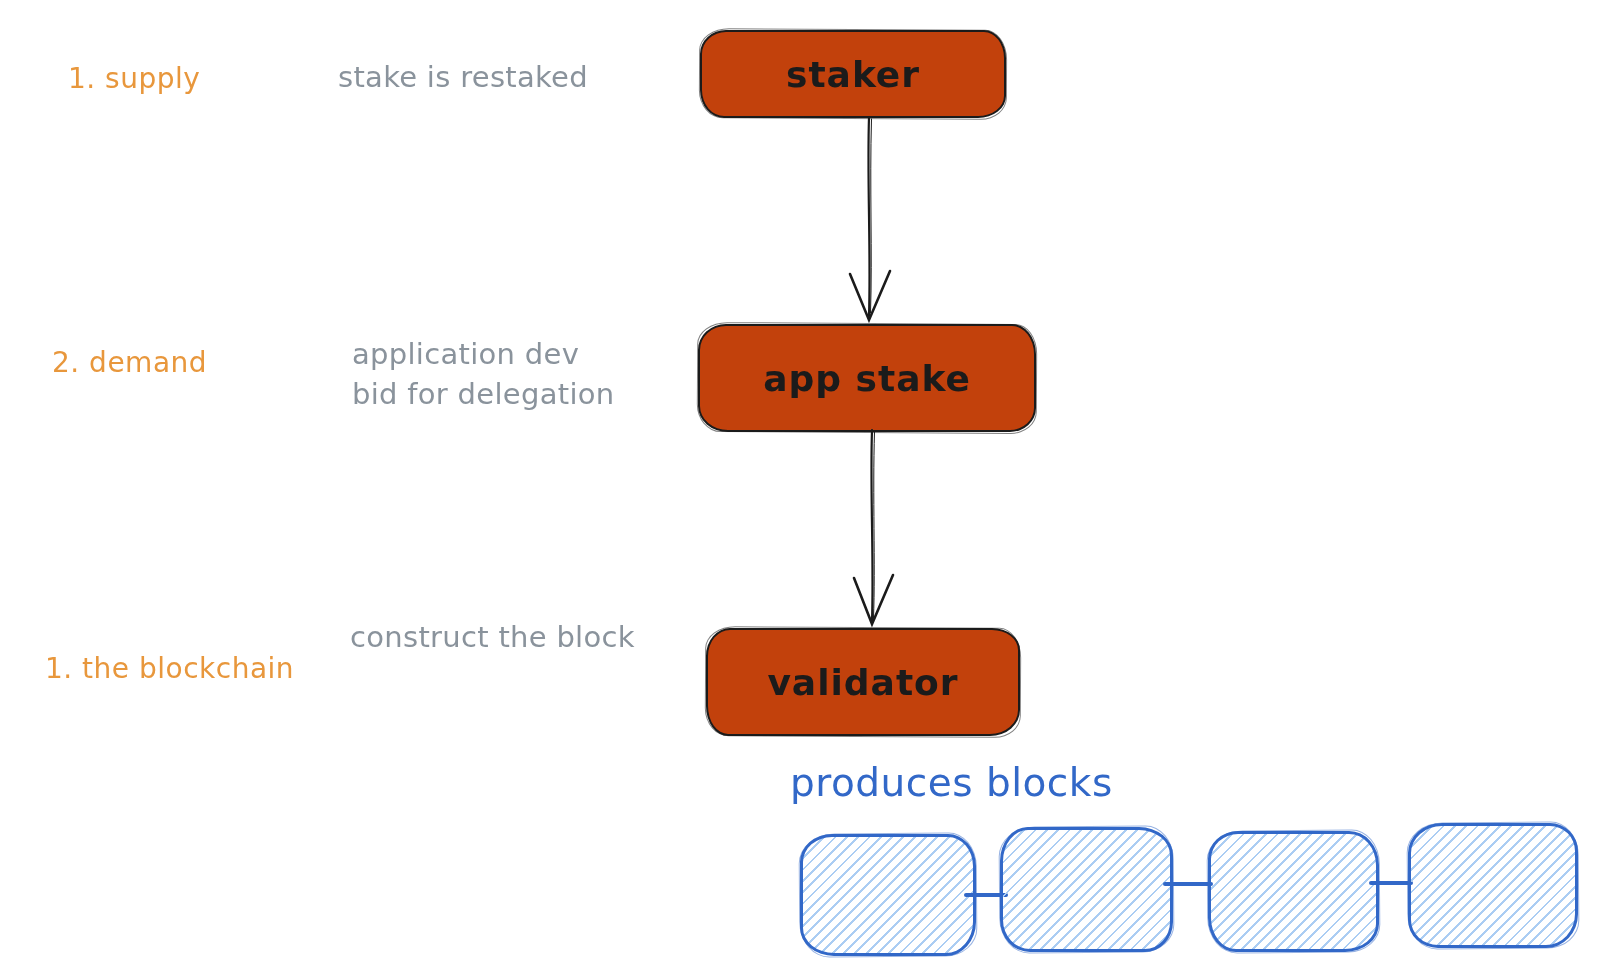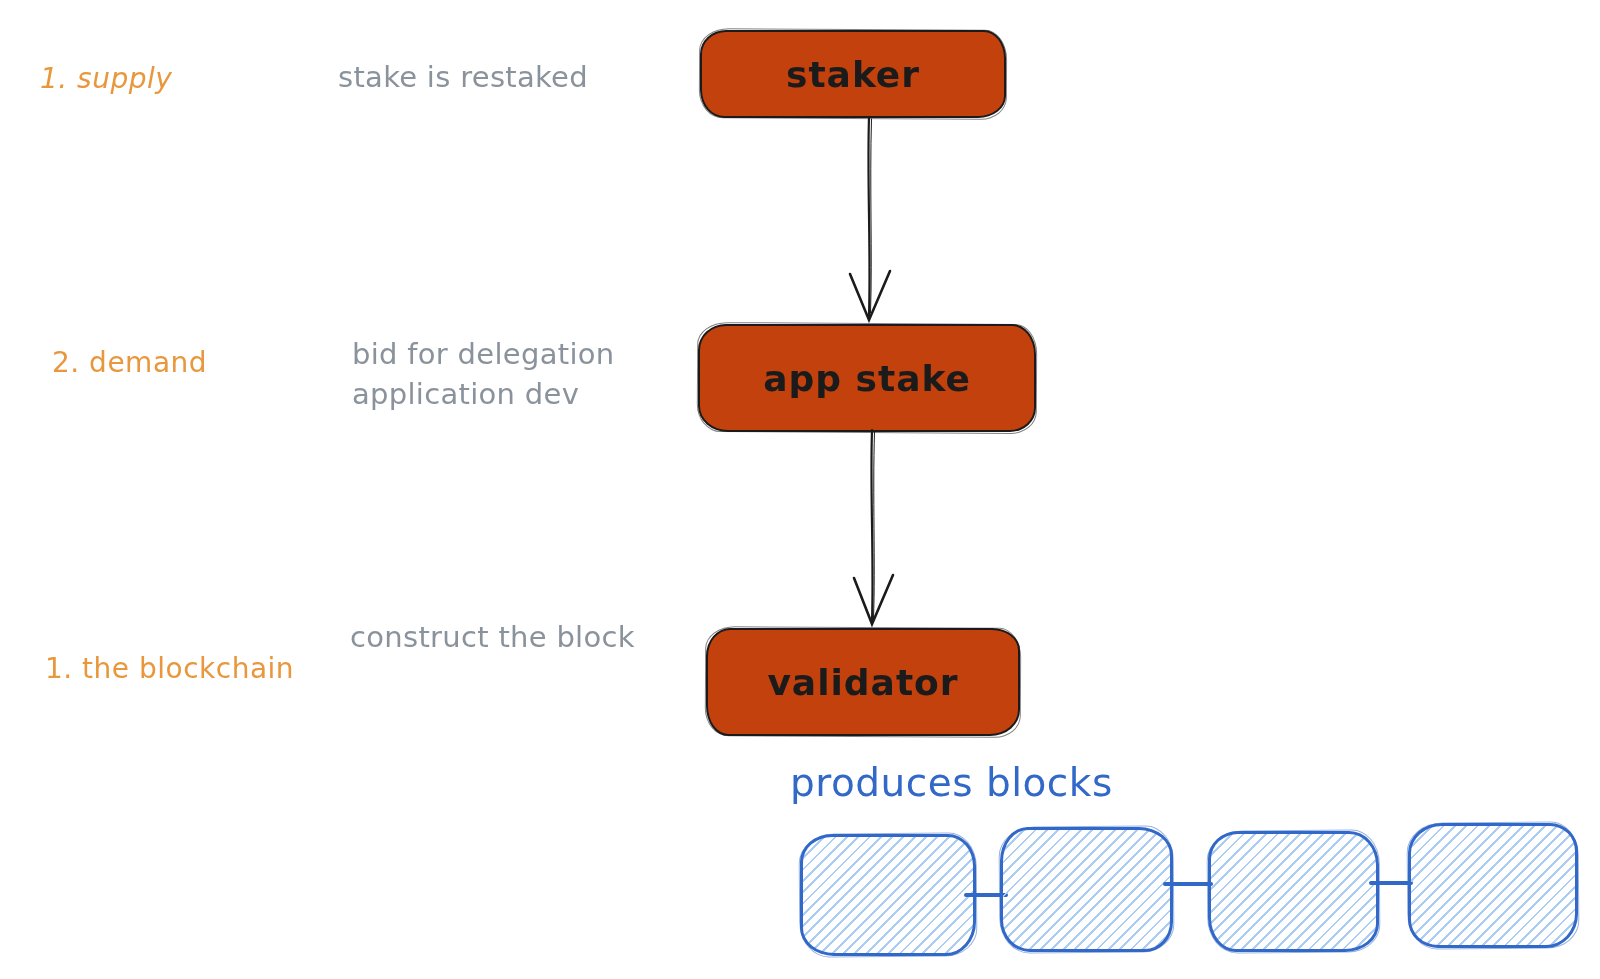--- a/index.html
+++ b/index.html
@@ -21,21 +21,21 @@
     white-space: nowrap;
   }
   .caption {
     position: absolute;
     color: var(--gray, #8a939c);
     font-size: 29px;
     line-height: 40px;
     letter-spacing: 0.3px;
     white-space: nowrap;
   }
-  .step1 { left: 40px;  top: 62px; font-style: italic; }
+  .step1 { left: 68px;  top: 62px; }
   .cap1  { left: 338px; top: 57px; }
   .step2 { left: 52px;  top: 346px; text-align: center; }
   .cap2  { left: 352px; top: 334px; }
   .step3 { left: 45px;  top: 652px; }
   .cap3  { left: 350px; top: 617px; }
 
   
   .node {
     position: absolute;
     border: 2.5px solid var(--ink, #1b1b1b);
@@ -106,22 +106,22 @@
 
 <div class="canvas">
 
   <div class="step step1">1. supply</div>
   <div class="caption cap1">
     <div>stake is restaked</div>
   </div>
 
   <div class="step step2">2. demand</div>
   <div class="caption cap2">
+    <div>application dev</div>
     <div>bid for delegation</div>
-    <div>application dev</div>
   </div>
 
   <div class="step step3">1. the blockchain</div>
   <div class="caption cap3">
     <div>construct the block</div>
   </div>
 
   <div class="node node-staker">
     <span class="node-label">staker</span>
   </div>

